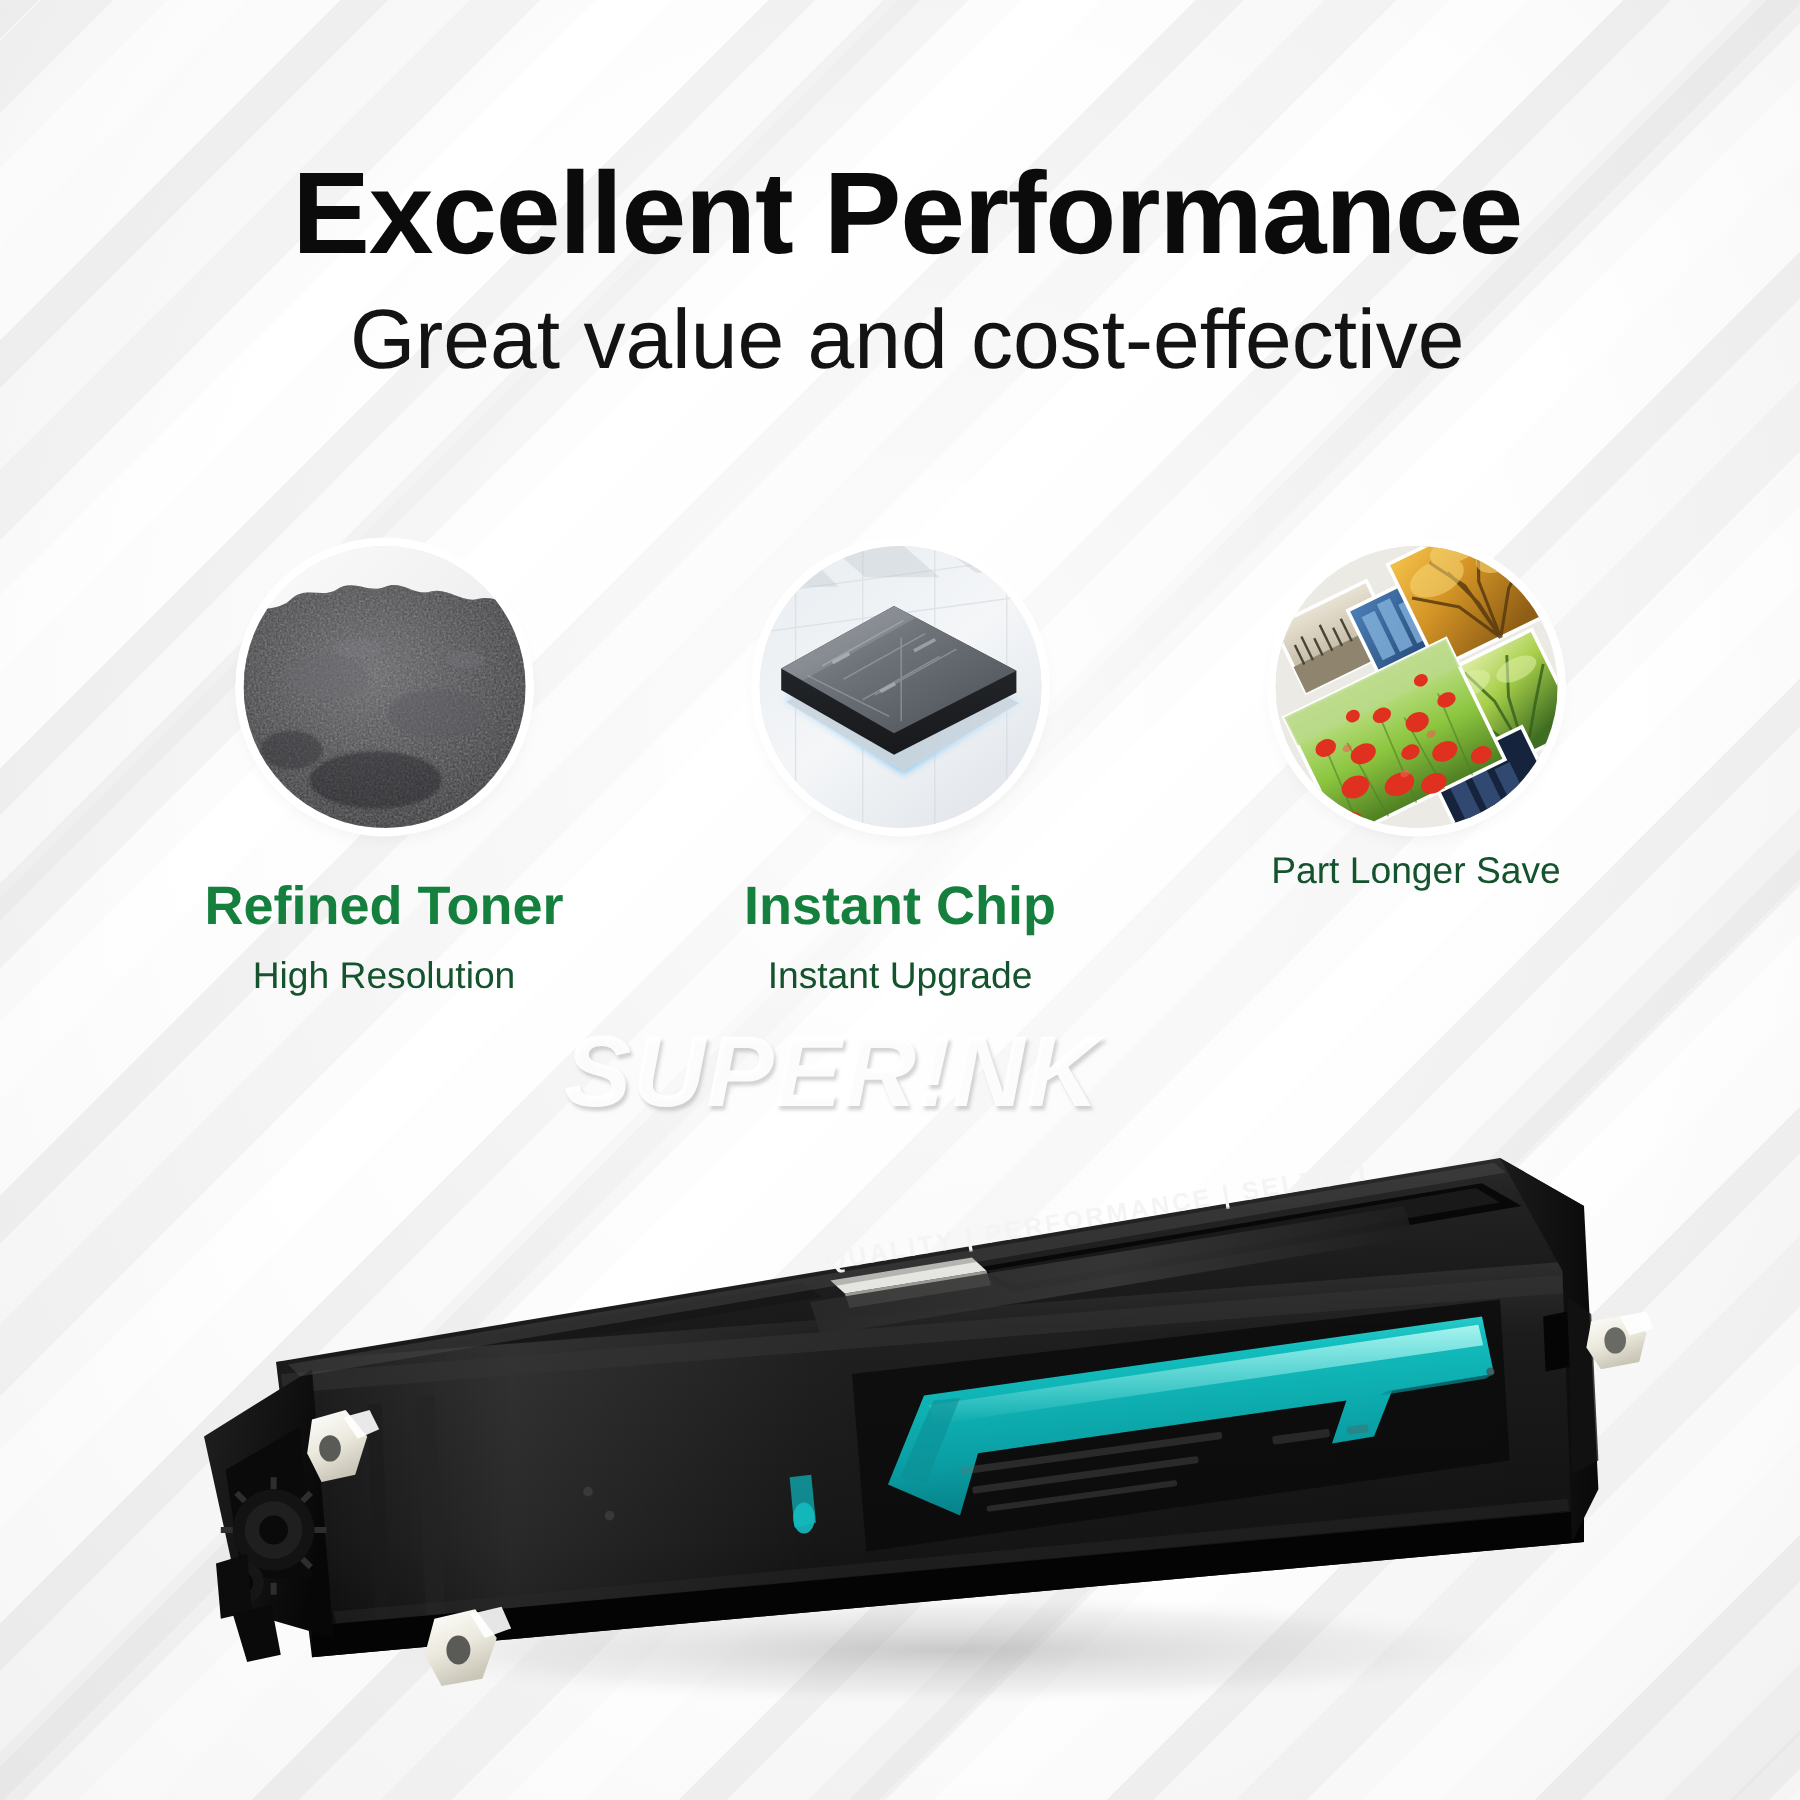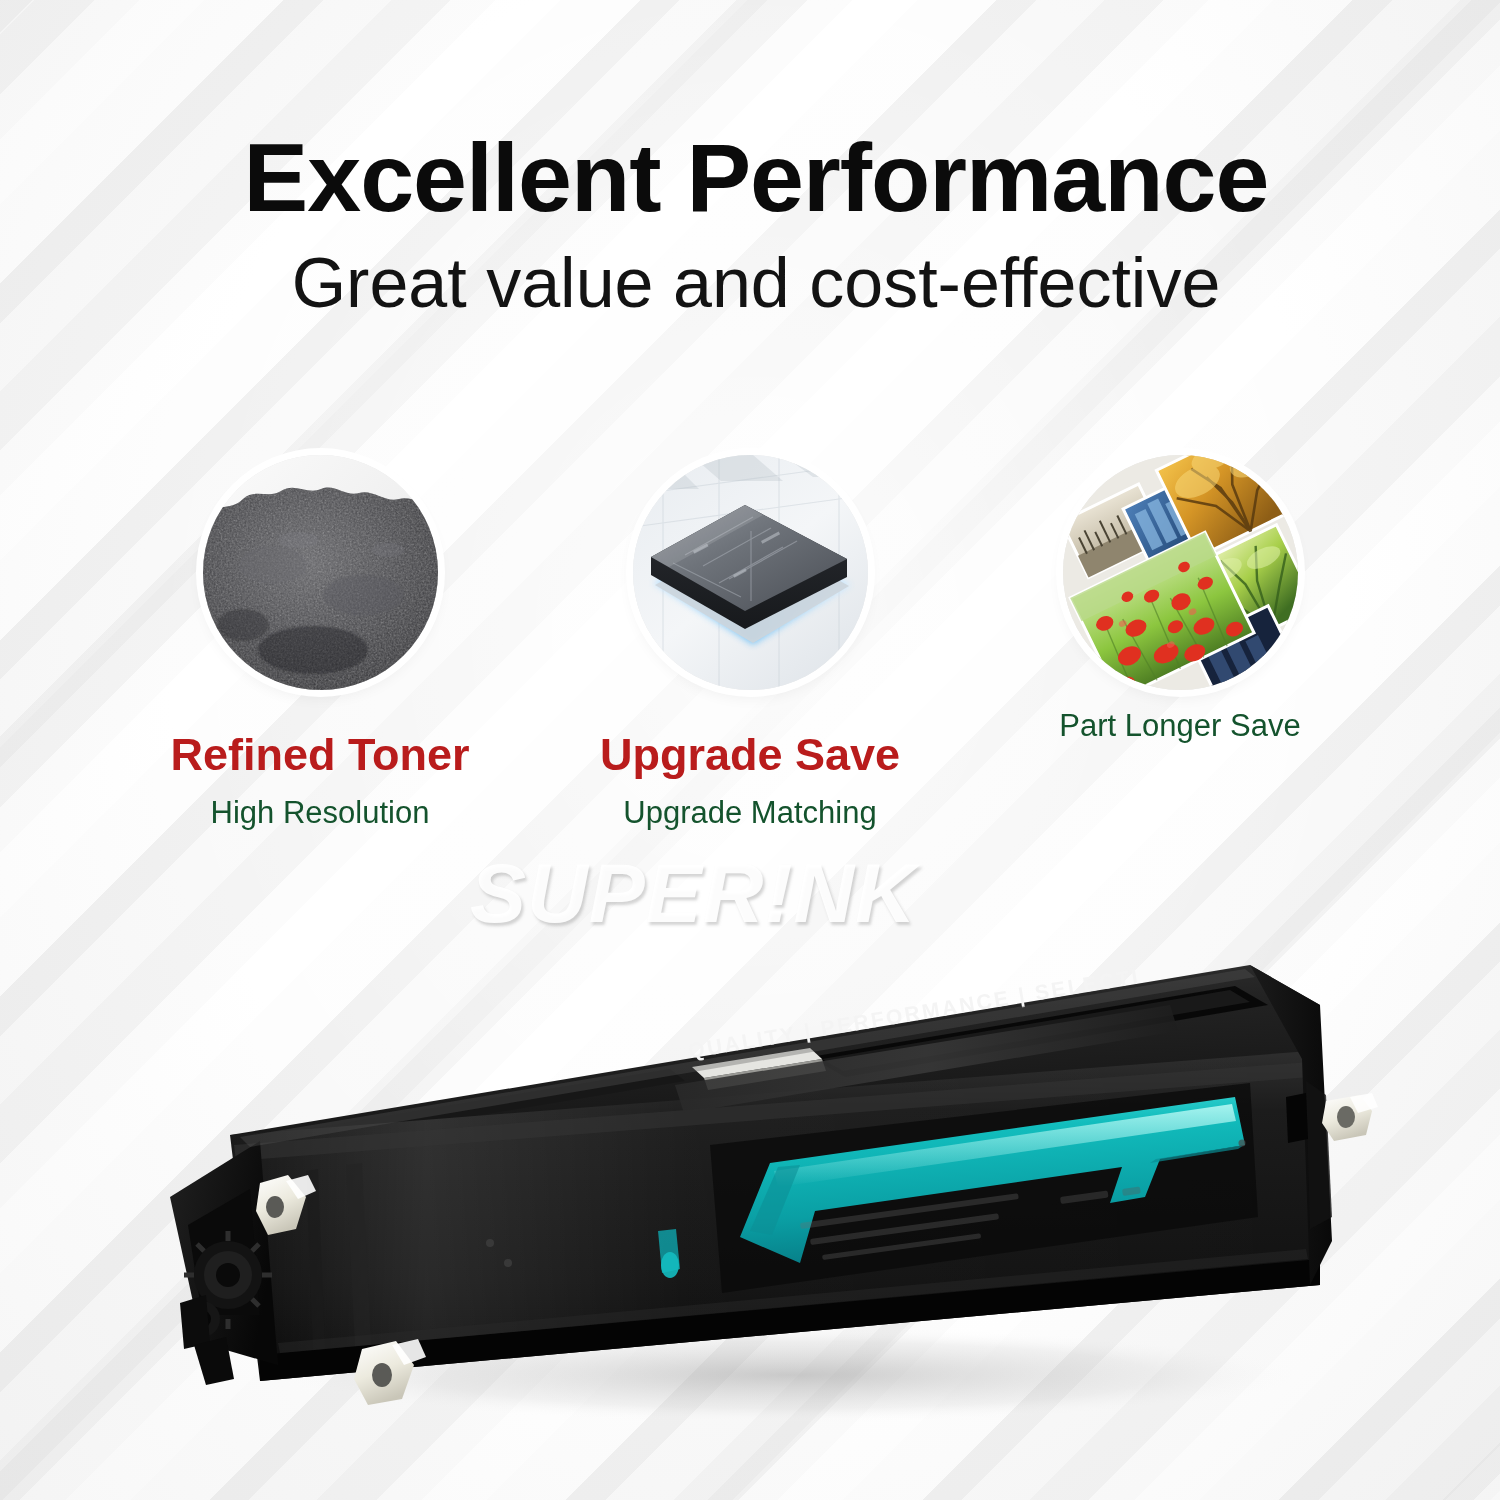--- a/index.html
+++ b/index.html
@@ -110,21 +110,21 @@
     position: relative;
     box-shadow: 0 0 0 7px #ffffff, 0 6px 16px rgba(0,0,0,0.07);
     background: #e8e8e8;
   }
   .circle svg { display: block; width: 100%; height: 100%; }
 
   .feat-title {
     margin-top: 42px;
     font-size: 45px;
     font-weight: 700;
-    color: #b91c1c;
+    color: #15803d;
     line-height: 1;
     white-space: nowrap;
   }
   .feat-sub {
     margin-top: 20px;
     font-size: 31px;
     font-weight: 400;
     color: #14532d;
     line-height: 1;
     white-space: nowrap;
@@ -282,22 +282,22 @@
             <path d="M150 92 L86 128"></path>
           </g>
           <g fill="#b9bec5" opacity="0.6">
             <rect x="60" y="96" width="16" height="3" transform="rotate(-28 60 96)"></rect>
             <rect x="128" y="86" width="20" height="3" transform="rotate(-28 128 86)"></rect>
             <rect x="100" y="120" width="14" height="3" transform="rotate(-28 100 120)"></rect>
           </g>
           <path d="M18 102 L112 50 L130 60 L36 112 Z" fill="#ffffff" opacity="0.12"></path>
         </svg>
       </div>
-      <div class="feat-title">Upgrade Save</div>
-      <div class="feat-sub">Upgrade Matching</div>
+      <div class="feat-title">Instant Chip</div>
+      <div class="feat-sub">Instant Upgrade</div>
     </div>
 
     <div class="feature">
       <div class="circle">
         <svg viewBox="0 0 235 235" preserveAspectRatio="xMidYMid slice">
           <defs>
             <linearGradient id="au" x1="0" y1="0" x2="0.6" y2="1">
               <stop offset="0%" stop-color="#f3c24a"></stop>
               <stop offset="45%" stop-color="#d59526"></stop>
               <stop offset="100%" stop-color="#8e5e16"></stop>

